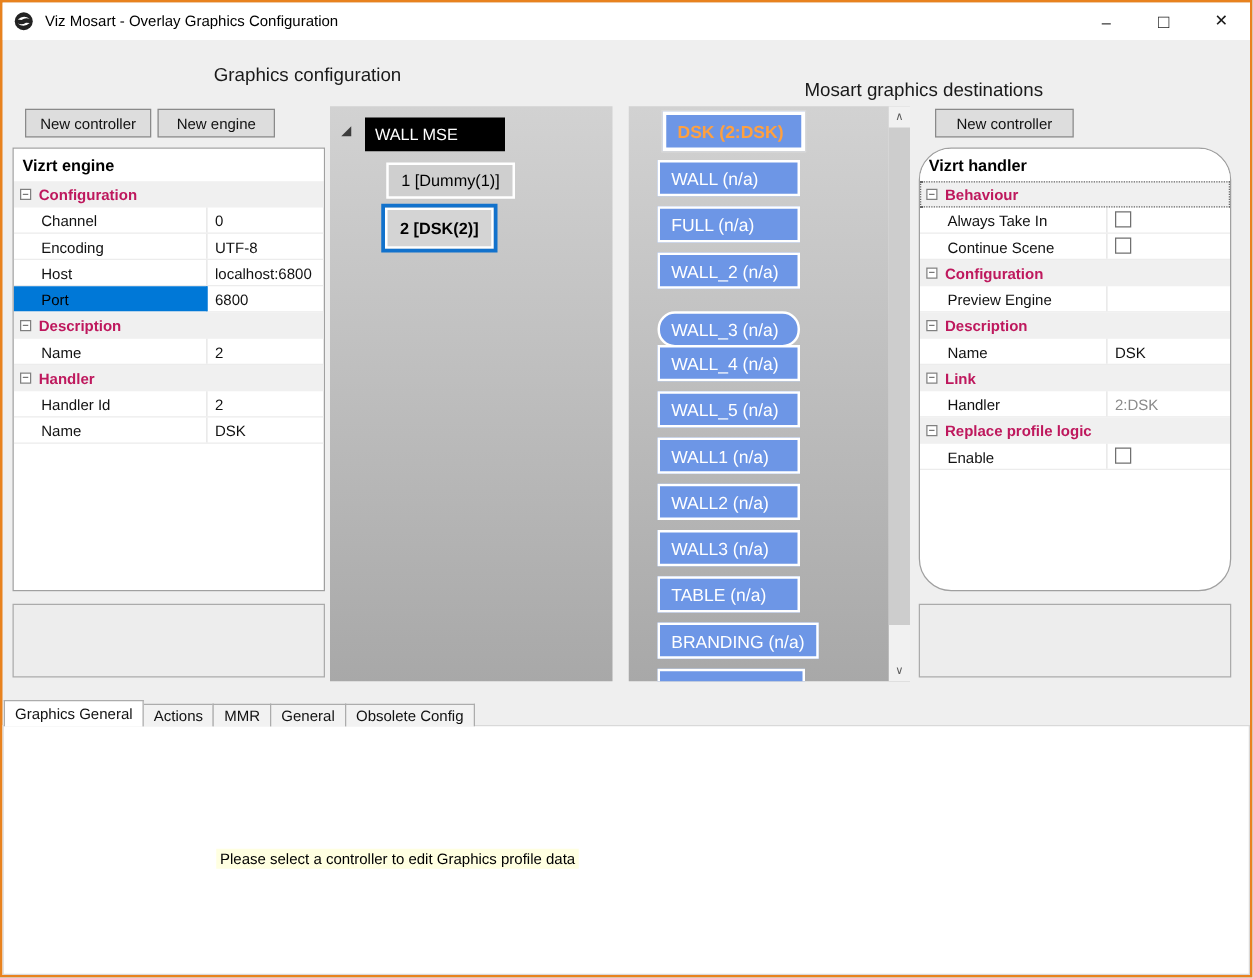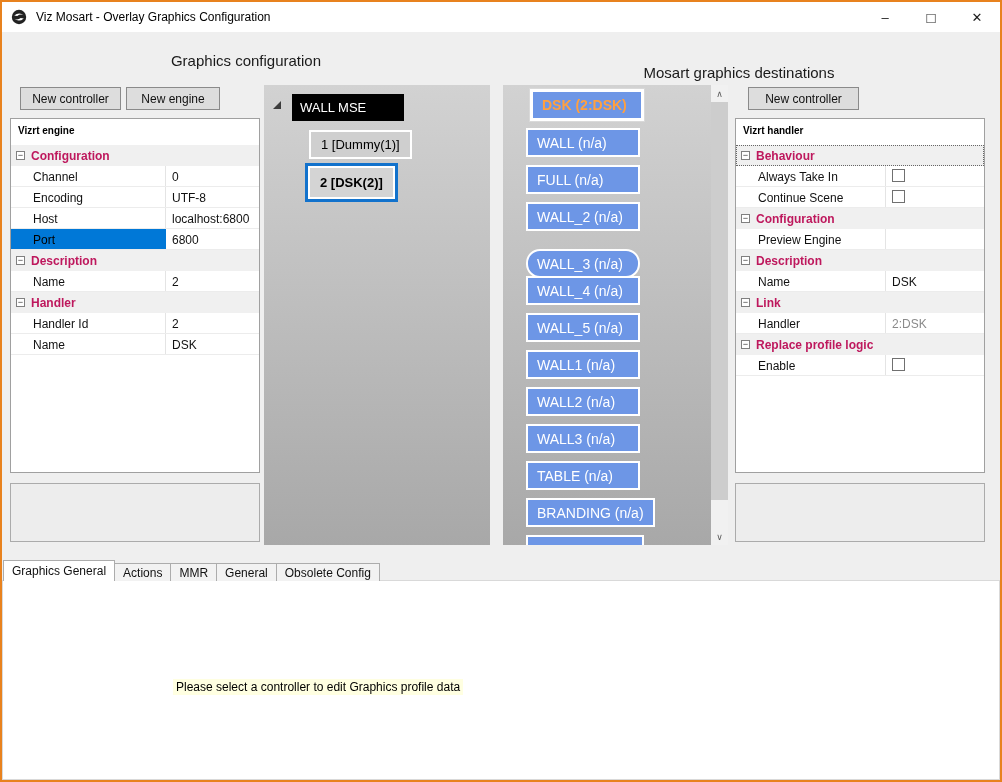--- a/index.html
+++ b/index.html
@@ -29,22 +29,22 @@
   .section-header.right{left:493px;width:488px;margin-top:12px;}
   
   .btn{position:absolute;height:23px;background:#dddddd;border:1px solid #8a8a8a;font-size:12px;color:#111;
        display:flex;align-items:center;justify-content:center;padding:0 10px;cursor:default;}
   #btn-new-controller{left:18px;top:85px;width:101px;}
   #btn-new-engine{left:124px;top:85px;width:94px;}
   #btn-new-destination{left:746px;top:85px;width:111px;}
   
   .pgrid{position:absolute;width:250px;height:355px;background:#fff;border:1px solid #a0a0a0;overflow:hidden;}
   #engine-grid{left:8px;top:116px;}
-  #handler-grid{left:733px;top:116px;}
-  .pg-title{height:26px;font-size:10px;font-weight:bold;color:#000;padding:6px 7px 0 7px;background:#fff;}
+  #handler-grid{left:733px;top:116px;border-radius:26px;}
+  .pg-title{height:26px;font-size:13px;font-weight:bold;color:#000;padding:6px 7px 0 7px;background:#fff;}
   .pg-group{height:21px;background:#f0f0f0;display:flex;align-items:center;padding-left:5px;}
   .pg-group.focused{outline:1px dotted #666;outline-offset:-1px;}
   .pg-expander{width:9px;height:9px;border:1px solid #808080;background:#fff;font-size:9px;line-height:6px;
                text-align:center;color:#333;flex:0 0 auto;}
   .pg-group-label{font-size:12px;font-weight:bold;color:#be185d;margin-left:6px;white-space:nowrap;text-align:right;}
   .pg-row{height:21px;display:flex;border-bottom:1px solid #ececec;}
   .pg-name{width:155px;font-size:12px;color:#111;padding:4px 2px 0 22px;white-space:nowrap;overflow:hidden;
            border-right:1px solid #e4e4e4;}
   #handler-grid .pg-name{width:150px;}
   .pg-value{flex:1;font-size:12px;color:#111;padding:4px 0 0 6px;white-space:nowrap;overflow:hidden;display:block;}

